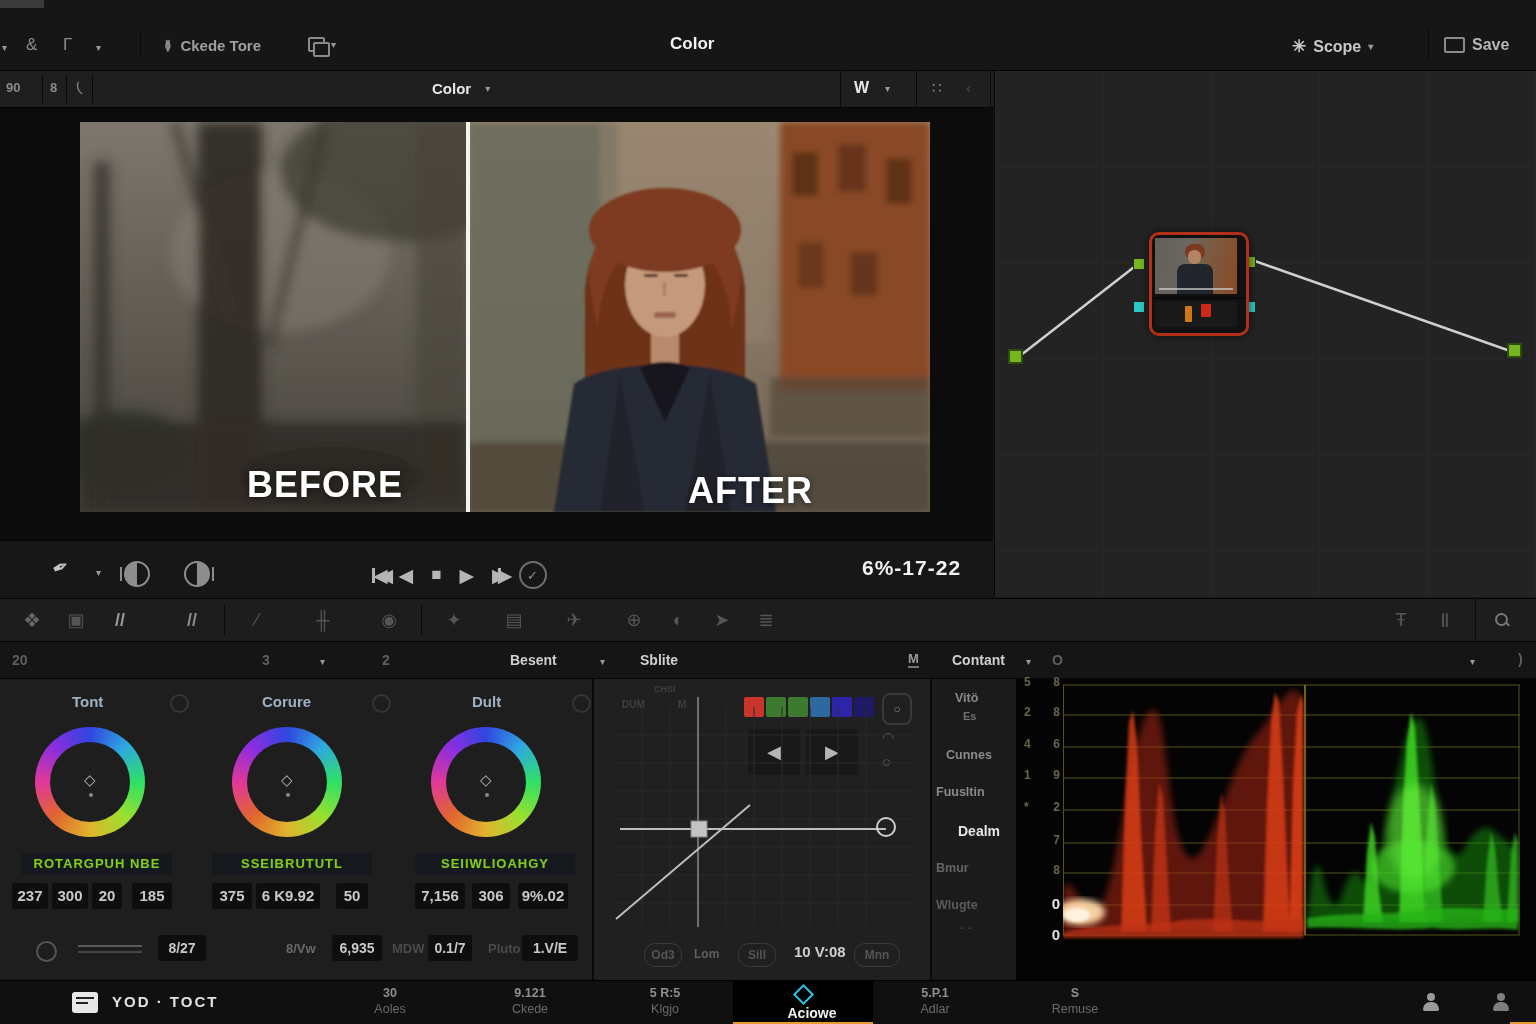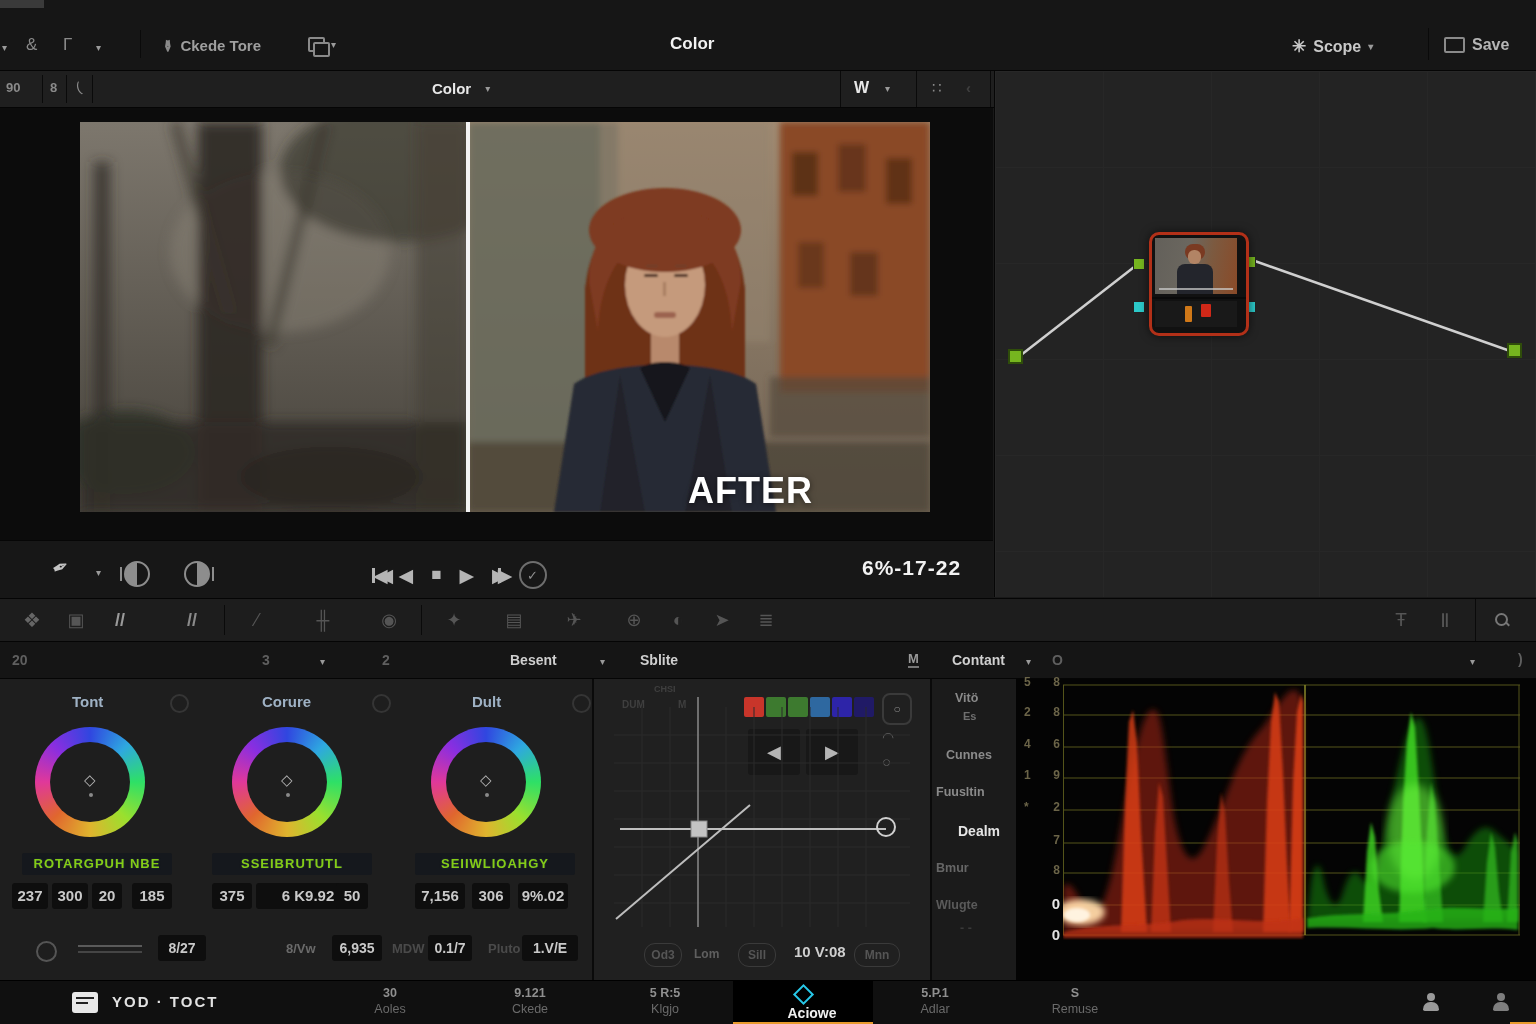--- a/index.html
+++ b/index.html
@@ -200,20 +200,21 @@
             <rect x="583" y="160" width="3" height="14" fill="#a97f62"></rect>
             <rect x="574" y="190" width="22" height="6" rx="3" fill="#9c6450"></rect>
             <path d="M474,390 L494,262 C528,236 642,236 676,262 L696,390 Z" fill="#282b34"></path>
             <path d="M560,246 L585,300 L610,246 C598,238 572,238 560,246 Z" fill="#14151b"></path>
             <path d="M540,252 L565,390 L520,390 Z" fill="#20232b" opacity="0.8"></path>
             <path d="M630,252 L605,390 L652,390 Z" fill="#20232b" opacity="0.8"></path>
           </g>
         </g>
         <rect x="386" y="0" width="4" height="390" fill="#f3f3f3"></rect>
       </svg>
+      <div class="abs ba-label" style="left:167px;top:342px;">BEFORE</div>
       <div class="abs ba-label" style="left:608px;top:348px;">AFTER</div>
     </div>
   </div>
 
   <div class="abs transport">
     <div class="abs ic" style="left:52px;top:16px;font-size:20px;transform:rotate(-25deg);color:#c5c5c5;">✒</div>
     <div class="abs chev" style="left:96px;top:26px;">▾</div>
     <div class="abs" style="left:120px;top:20px;display:flex;align-items:center;gap:2px;">
       <div style="width:2px;height:14px;background:#8d8d8d;"></div>
       <div class="circ" style="background:linear-gradient(90deg,#8d8d8d 50%,transparent 50%);"></div>
@@ -332,21 +333,21 @@
 
       <div class="abs readout" style="left:22px;top:174px;width:150px;">ROTARGPUH NBE</div>
       <div class="abs readout" style="left:212px;top:174px;width:160px;">SSEIBRUTUTL</div>
       <div class="abs readout" style="left:415px;top:174px;width:160px;">SEIIWLIOAHGY</div>
 
       <div class="numbox" style="left:12px;top:204px;width:36px;">237</div>
       <div class="numbox" style="left:52px;top:204px;width:36px;">300</div>
       <div class="numbox" style="left:92px;top:204px;width:30px;">20</div>
       <div class="numbox" style="left:132px;top:204px;width:40px;">185</div>
       <div class="numbox" style="left:212px;top:204px;width:40px;">375</div>
-      <div class="numbox" style="left:256px;top:204px;width:64px;padding-left:20px;">6 K9.92</div>
+      <div class="numbox" style="left:256px;top:204px;width:64px;">6 K9.92</div>
       <div class="numbox" style="left:336px;top:204px;width:32px;">50</div>
       <div class="numbox" style="left:415px;top:204px;width:50px;">7,156</div>
       <div class="numbox" style="left:472px;top:204px;width:38px;">306</div>
       <div class="numbox" style="left:518px;top:204px;width:50px;">9%.02</div>
 
       <span class="abs rsticon" style="left:36px;top:262px;width:17px;height:17px;border-color:#555;"></span>
       <div class="abs" style="left:78px;top:266px;width:64px;height:2px;background:#5a5a5a;"></div>
       <div class="abs" style="left:78px;top:272px;width:64px;height:2px;background:#454545;"></div>
       <div class="numbox" style="left:158px;top:256px;width:48px;font-size:14px;">8/27</div>
       <span class="abs flbl" style="left:286px;top:262px;color:#6a6a6a;">8/Vw</span>

